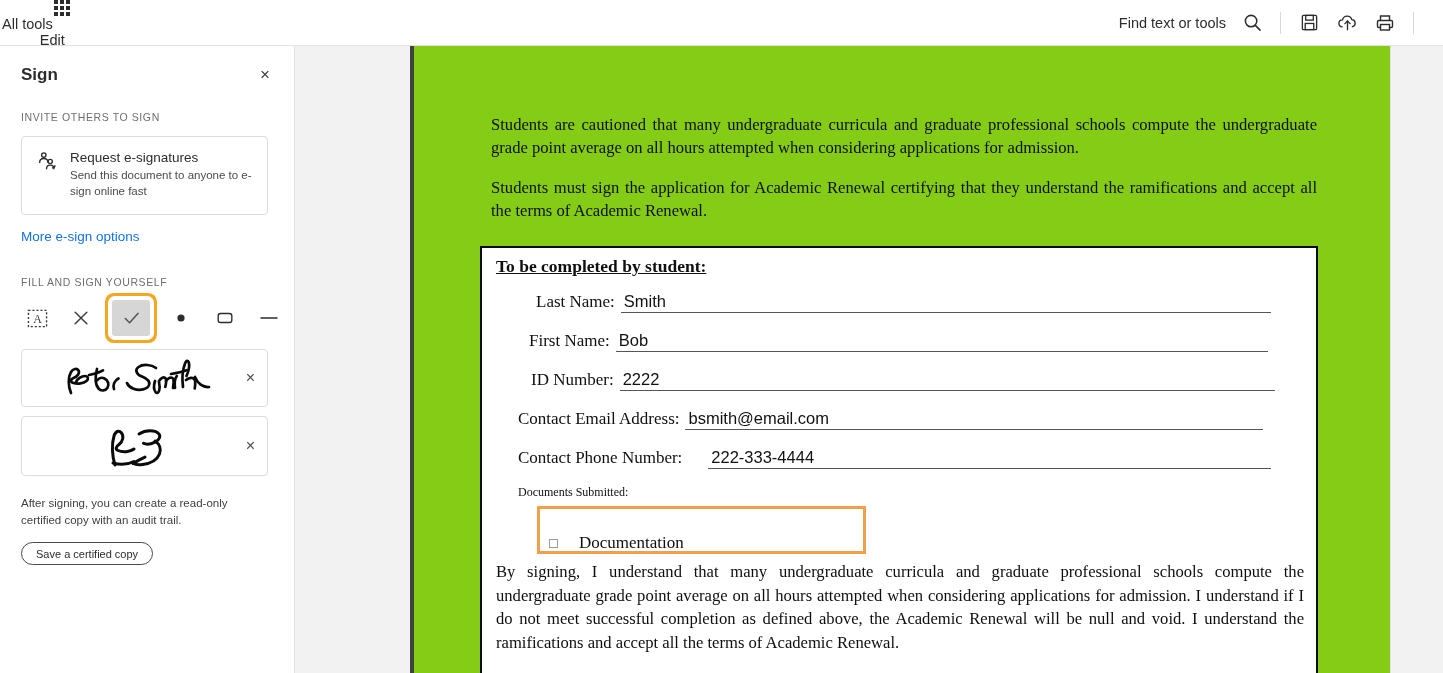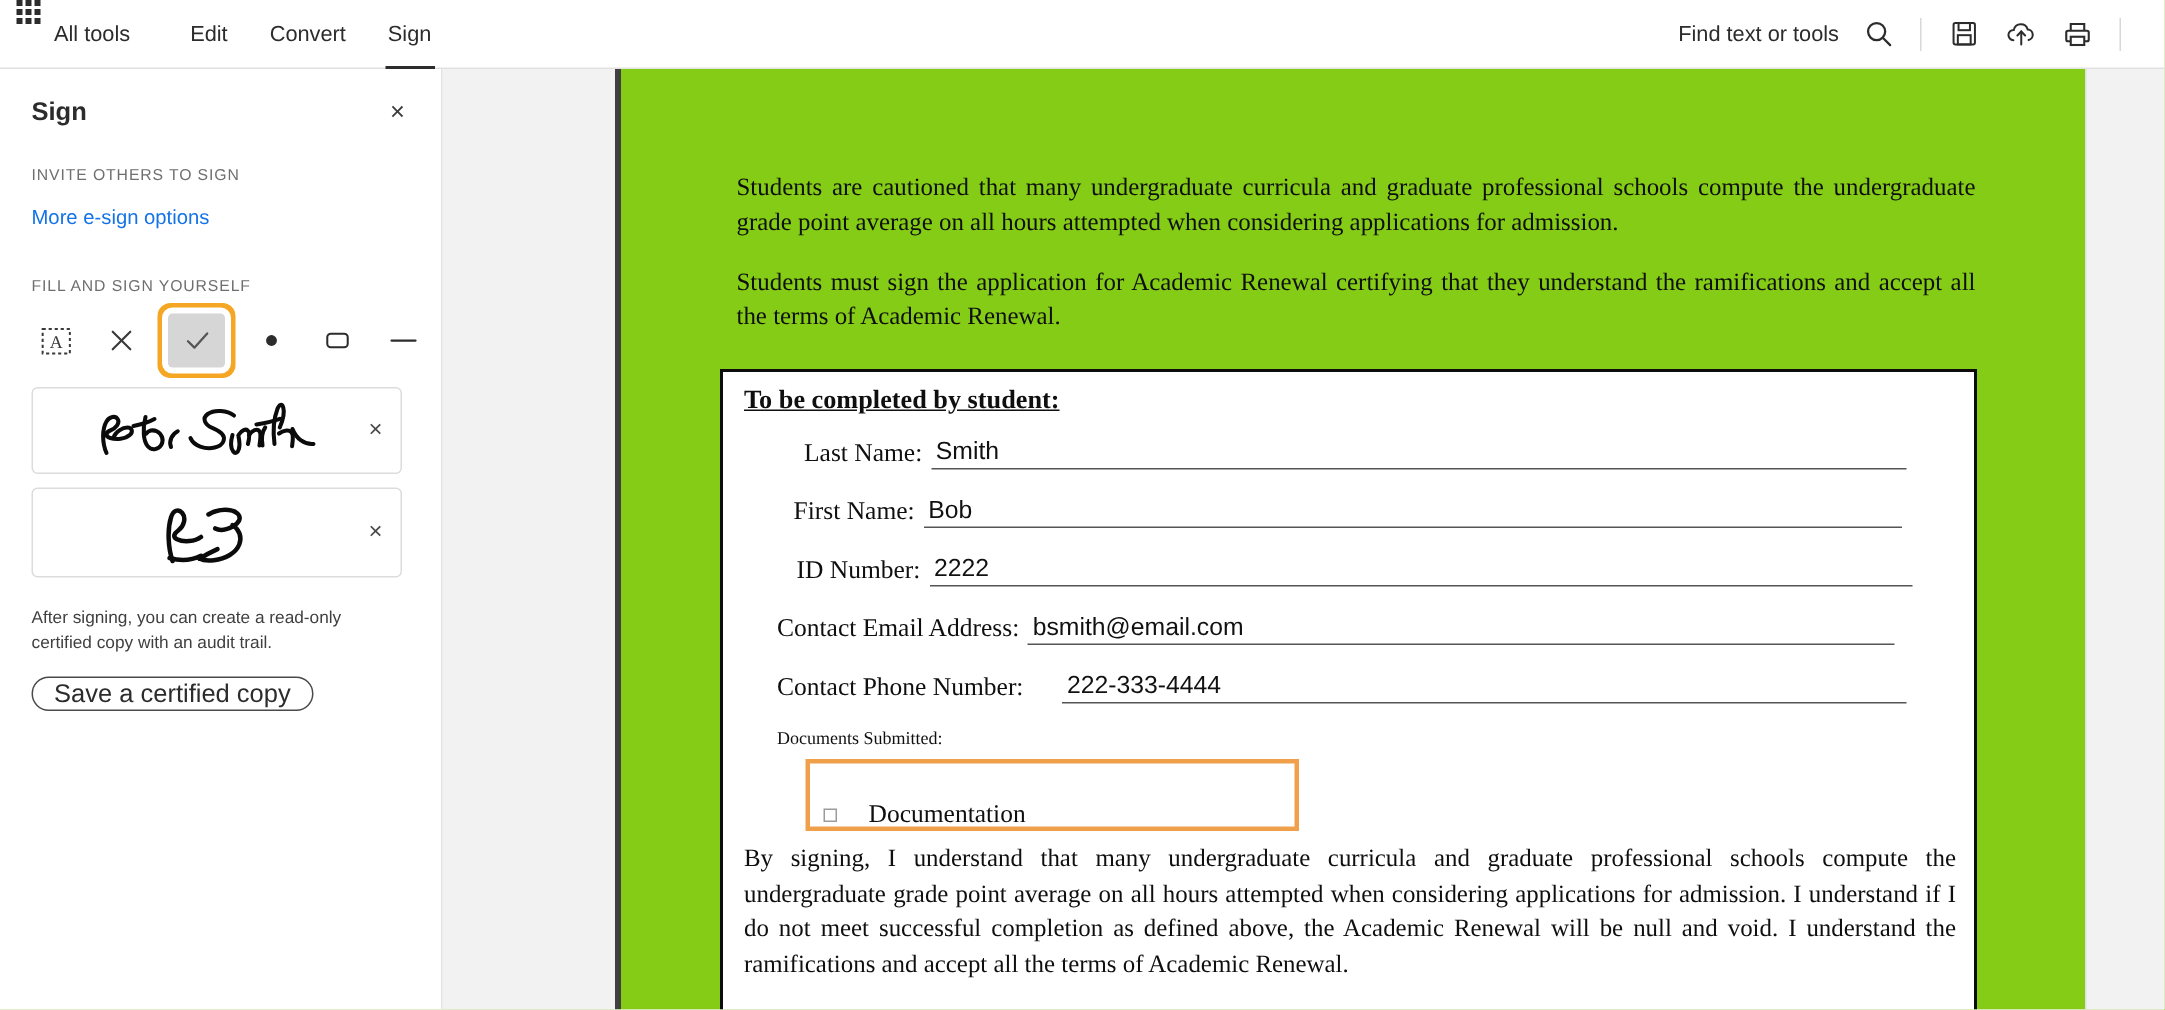--- a/index.html
+++ b/index.html
@@ -11,21 +11,21 @@
   }
   body { position: relative; }
 
   
   #topbar {
     position: absolute; top: 0; left: 0; width: 1443px; height: 46px;
     background: #ffffff;
     display: flex; align-items: center;
     border-bottom: 1px solid #e1e1e1;
   }
-  #topbar .left { display: flex; align-items: flex-start; height: 100%; }
+  #topbar .left { display: flex; align-items: flex-end; height: 100%; flex-direction: column; }
   .grid-icon {
     width: 16px; height: 16px; margin-left: 11px; margin-right: 9px;
     display: grid; grid-template-columns: repeat(3, 4px);
     grid-template-rows: repeat(3, 4px); gap: 2px;
   }
   .grid-icon i { background: #2c2c2c; display: block; width: 4px; height: 4px; }
   .topnav {
     height: 46px; display: flex; align-items: center;
     padding: 0 14px; font-size: 14.5px; color: #2c2c2c;
     cursor: pointer; position: relative; white-space: nowrap;
@@ -104,21 +104,21 @@
   }
   #sig1 { margin-top: 9px; }
   #sig2 { margin-top: 9px; height: 60px; }
 
   #cert-note {
     margin: 19px 30px 0 21px; font-size: 11.5px; color: #3f3f3f; line-height: 1.45;
   }
   #cert-btn {
     margin: 14px 0 0 21px; border: 1px solid #4a4a4a; border-radius: 14px;
     height: 23px; padding: 0 14px; display: inline-flex; align-items: center;
-    font-size: 17px; color: #2c2c2c; cursor: pointer; background: #fff;
+    font-size: 11px; color: #2c2c2c; cursor: pointer; background: #fff;
   }
 
   
   #qtoolbar {
     position: absolute; left: 309px; top: 58px; width: 41px;
     background: #ffffff; border: 1px solid #e0e0e0; border-radius: 7px;
     box-shadow: 0 1px 3px rgba(0,0,0,0.11);
     padding: 5px 0 6px 0; display: flex; flex-direction: column;
     align-items: center;
   }
@@ -283,20 +283,35 @@
 </div>
 
 <div id="sidebar">
   <div id="sb-head">
     <div id="sb-title">Sign</div>
     <div id="sb-close">×</div>
   </div>
 
   <div class="sec-label" id="invite-label">INVITE OTHERS TO SIGN</div>
 
+  <div id="esign-card">
+    <span>
+      <svg width="22" height="22" viewBox="0 0 24 24" fill="none" stroke="#2c2c2c" stroke-width="1.5" stroke-linecap="round">
+        <circle cx="8.5" cy="5.5" r="2.4"></circle>
+        <path d="M4 13.5c0-2.6 2-4.2 4.5-4.2s4.5 1.6 4.5 4.2"></path>
+        <circle cx="15.5" cy="12.5" r="2.3"></circle>
+        <path d="M11.5 20.5c0-2.5 1.9-4 4-4s4 1.5 4 4"></path>
+        <path d="M18 19.5c1.6-.3 2.6-1.3 2.6-2.4"></path>
+      </svg>
+    </span>
+    <div class="card-txt">
+      <div class="card-title">Request e-signatures</div>
+      <div class="card-sub">Send this document to anyone to e-sign online fast</div>
+    </div>
+  </div>
 
   <div id="more-esign">More e-sign options</div>
 
   <div class="sec-label" id="fill-label">FILL AND SIGN YOURSELF</div>
 
   <div id="tool-row">
     <div class="ftool">
       <svg width="21" height="21" viewBox="0 0 22 22">
         <rect x="1.5" y="2.5" width="19" height="17" fill="none" stroke="#3a3a3a" stroke-width="1.4" stroke-dasharray="2.2 2"></rect>
         <text x="11" y="15.6" font-family="Liberation Serif, serif" font-size="12.5" fill="#3a3a3a" text-anchor="middle">A</text>

